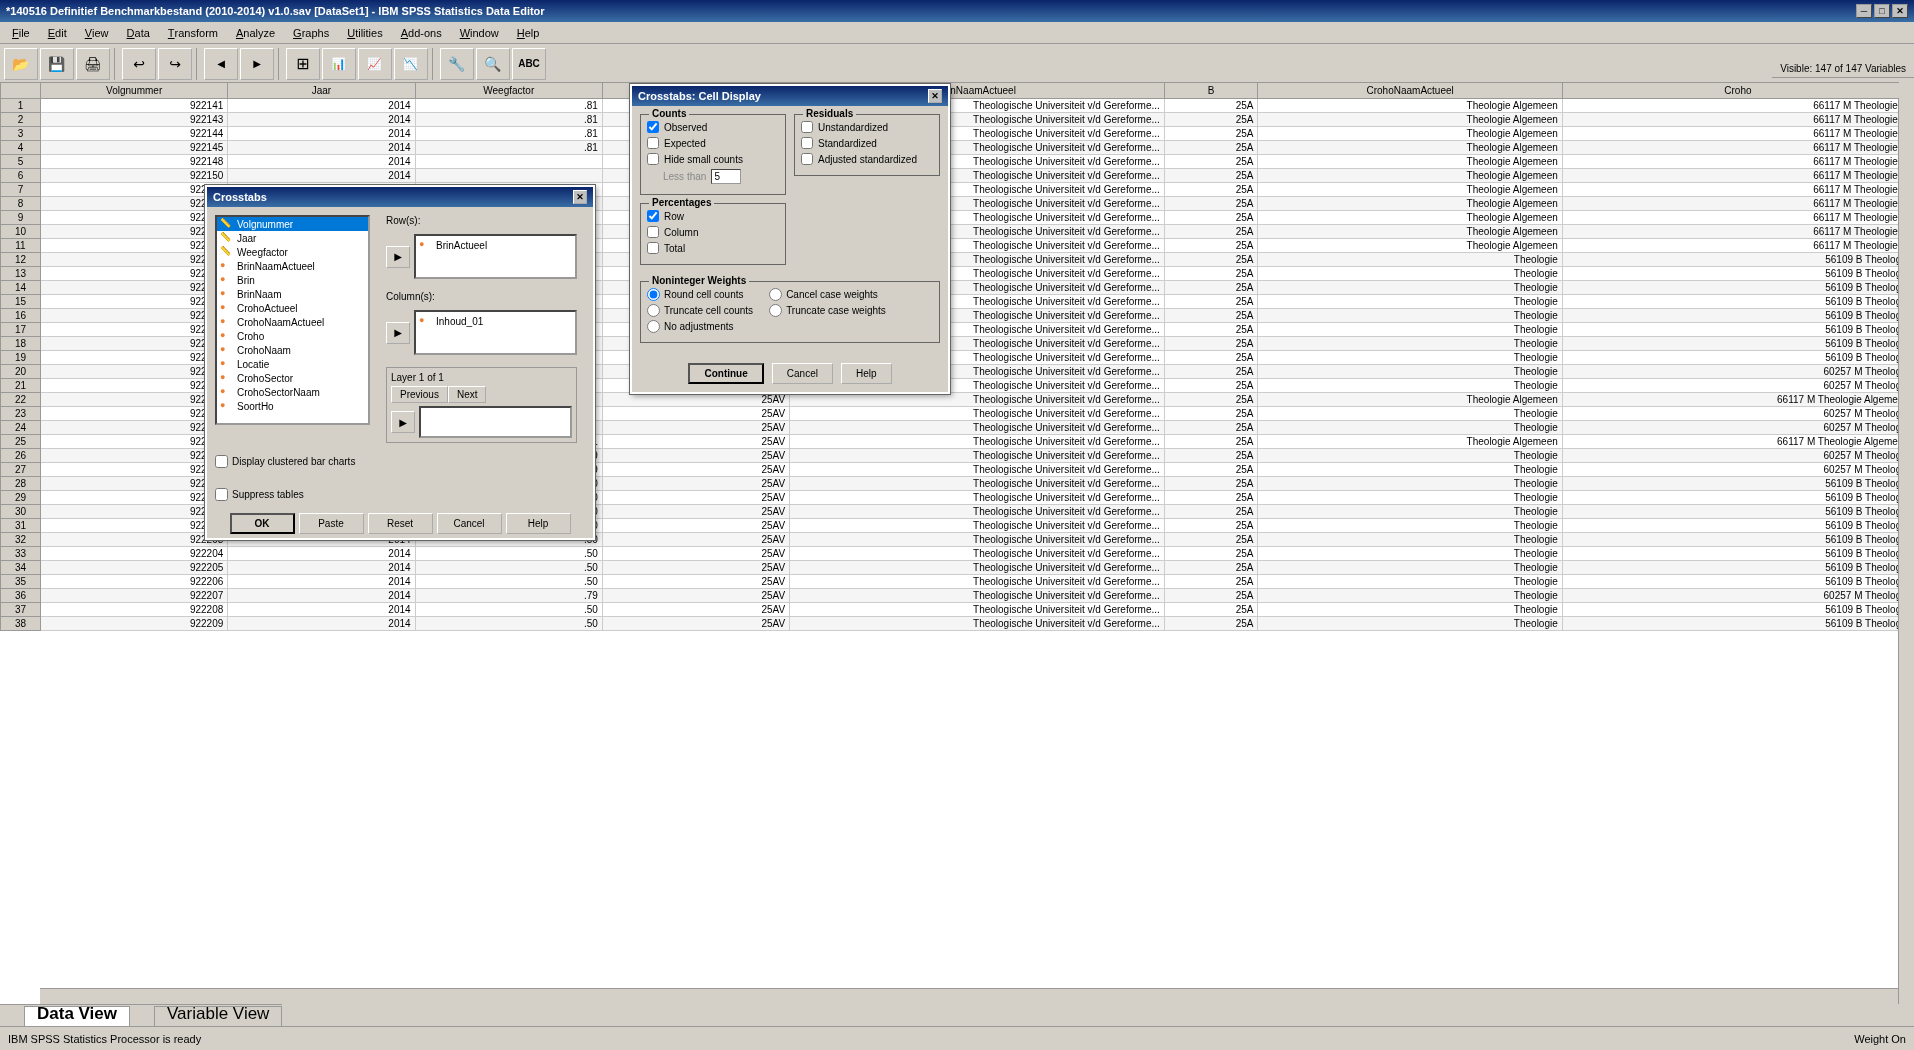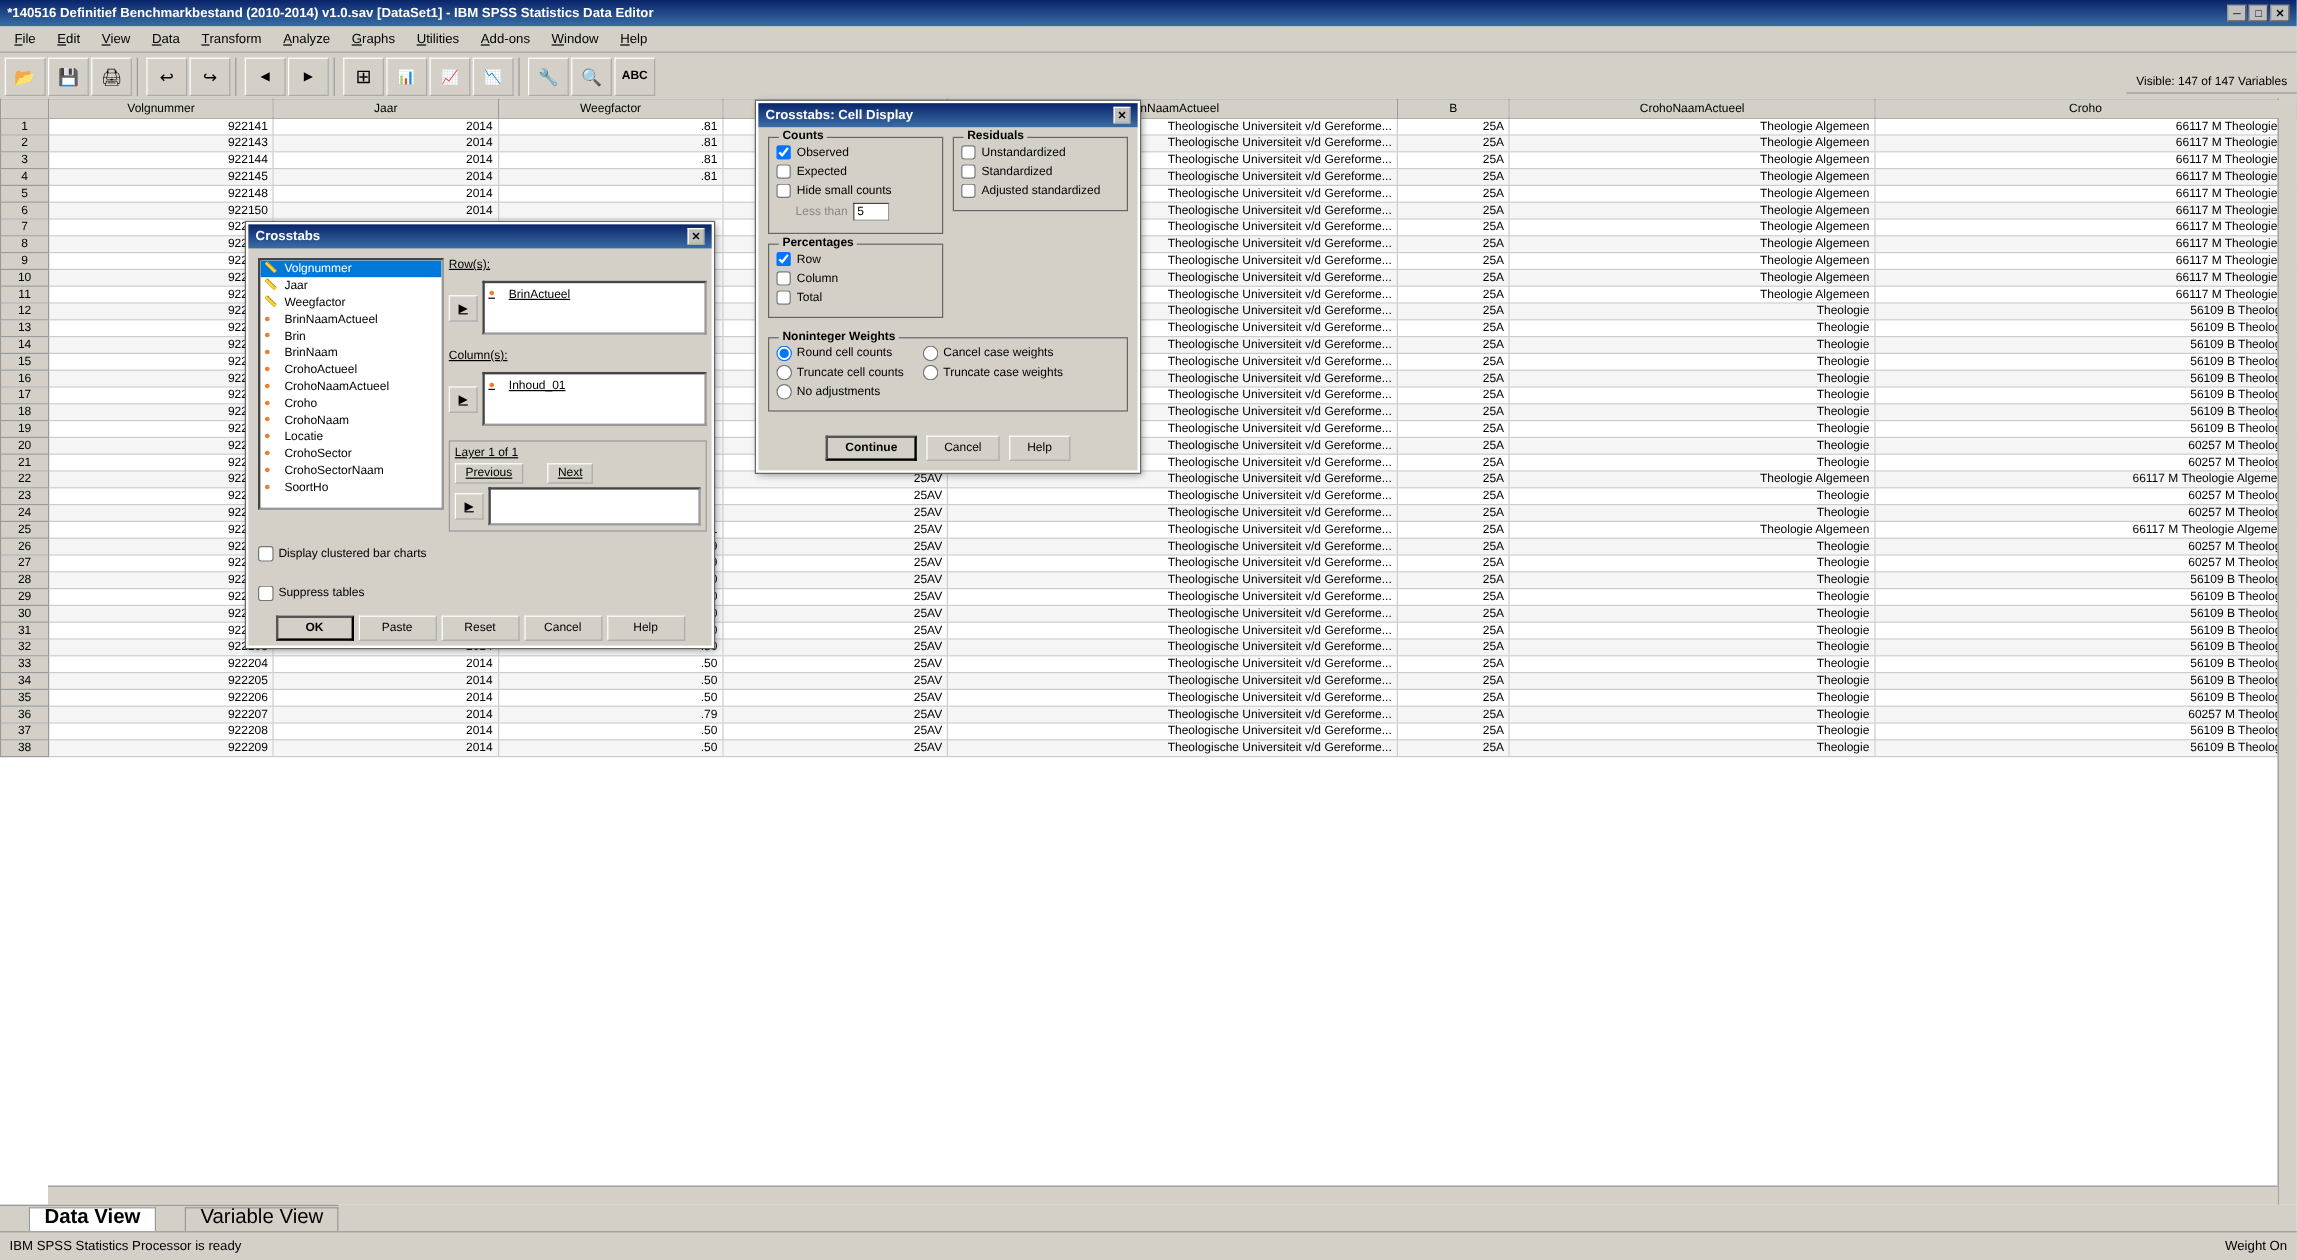--- a/index.html
+++ b/index.html
@@ -923,21 +923,21 @@
             <span class="var-icon nominal">●</span>
             <span>CrohoSectorNaam</span>
           </div>
           <div class="var-list-item">
             <span class="var-icon nominal">●</span>
             <span>SoortHo</span>
           </div>
         </div>
       </div>
 
-      <div class="crosstabs-right" style="padding:8px 4px;text-decoration:underline;">
+      <div class="crosstabs-right" style="padding:8px 16px;">
 
         <div style="font-size:10px;margin-bottom:2px;">Row(s):</div>
         <div class="target-box-area">
           <div class="move-btn">▶</div>
           <div class="target-box">
             <div class="target-item">
               <span class="var-icon nominal">●</span>
               <span>BrinActueel</span>
             </div>
           </div>
@@ -949,21 +949,21 @@
           <div class="target-box">
             <div class="target-item">
               <span class="var-icon nominal">●</span>
               <span>Inhoud_01</span>
             </div>
           </div>
         </div>
 
         <div style="border:1px solid #999;margin-top:6px;padding:4px;">
           <div style="font-size:10px;margin-bottom:3px;">Layer 1 of 1</div>
-          <div style="display:flex;gap:20px;margin-bottom:3px;">
+          <div style="display:flex;gap:0;margin-bottom:3px;">
             <button class="layer-nav-btn">Previous</button>
             <button class="layer-nav-btn">Next</button>
           </div>
           <div style="display:flex;align-items:center;gap:4px;">
             <div class="move-btn">▶</div>
             <div class="layer-target" style="flex:1;border:2px inset #999;background:white;height:32px;"></div>
           </div>
         </div>
       </div>
 

